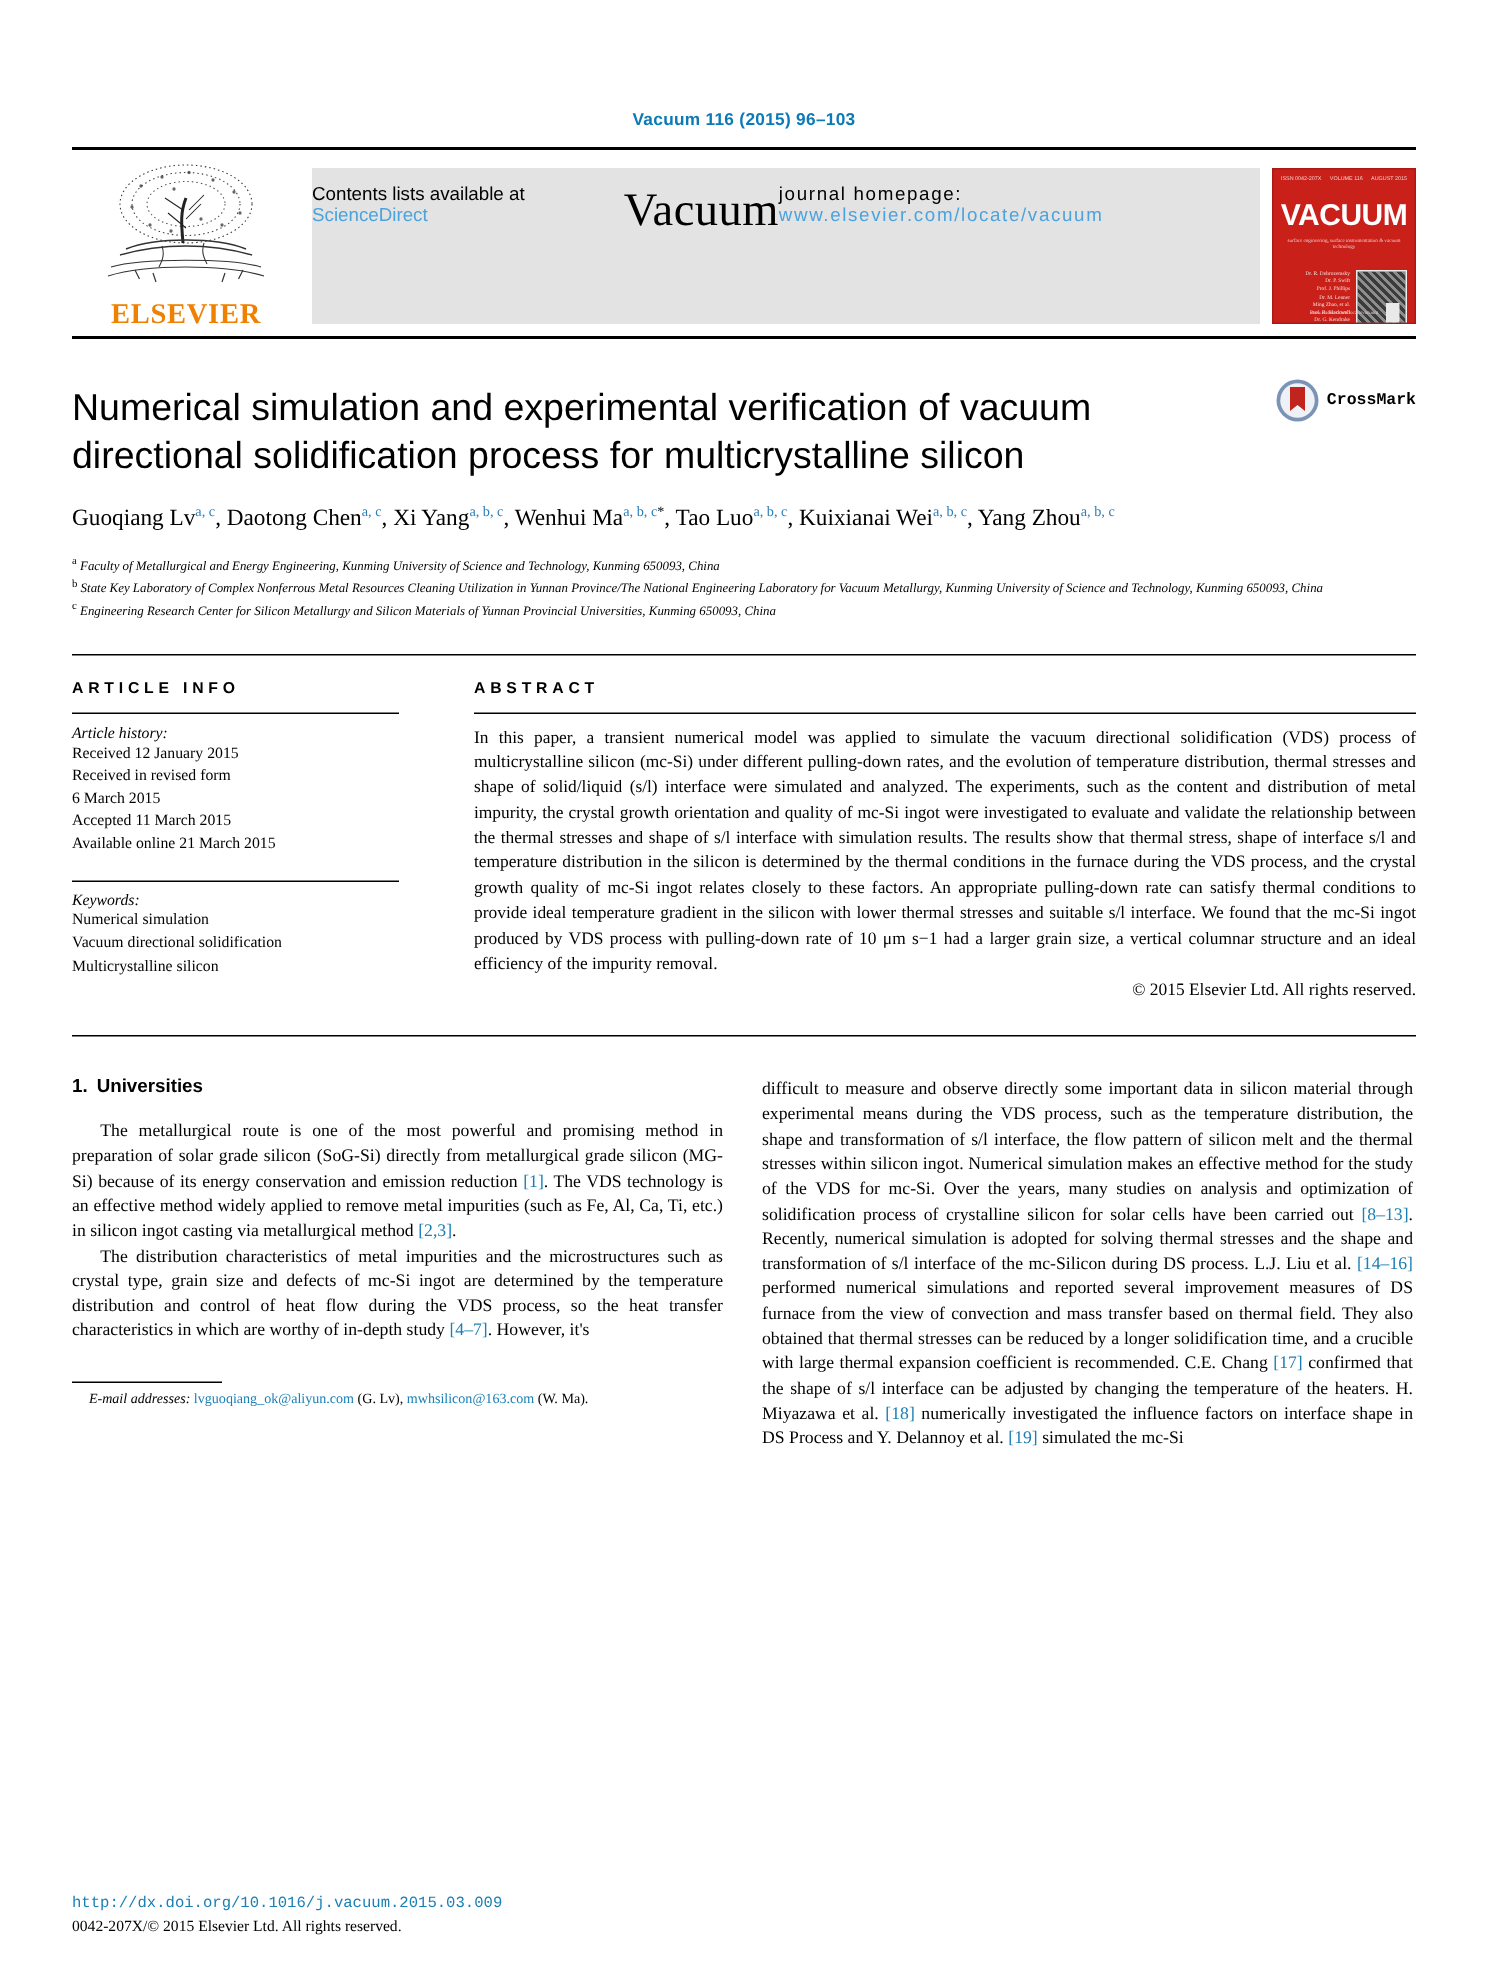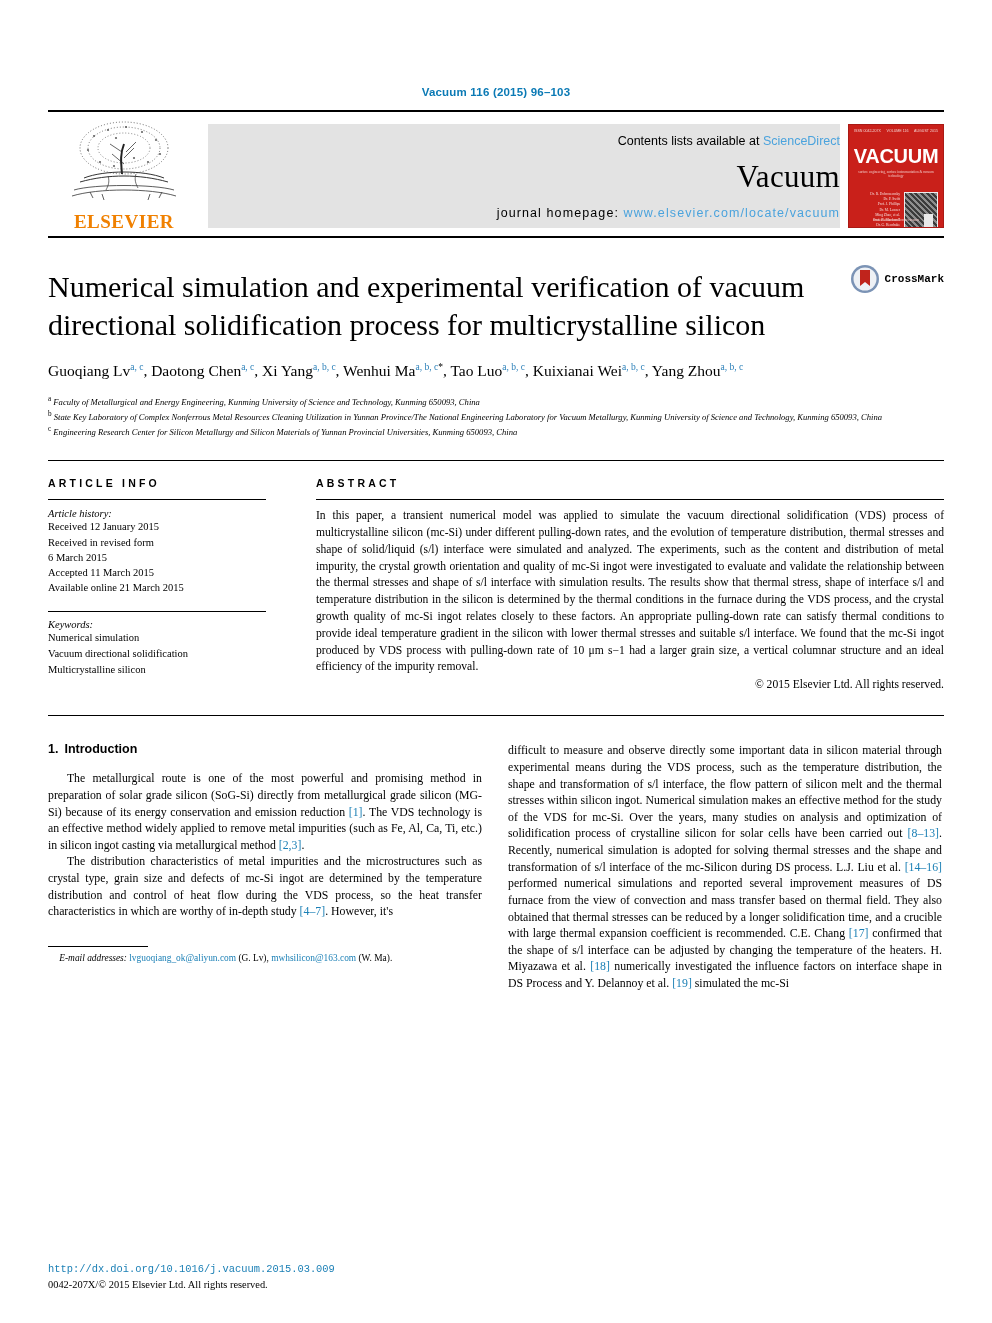--- a/index.html
+++ b/index.html
@@ -5,21 +5,21 @@
   * { box-sizing: border-box; }
   html, body { margin:0; padding:0; }
   body {
     width: 992px; height: 1323px;
     background:#ffffff;
     font-family:"Liberation Serif", serif;
     color:#000;
     position:relative;
     overflow:hidden;
   }
-  .page { position:relative; width:992px; height:1323px; padding:12px 48px; }
+  .page { position:relative; width:992px; height:1323px; padding:0 48px; }
 
   
   .runhead {
     text-align:center;
     color:#0b7ab5;
     font-family:"Liberation Sans", sans-serif;
     font-size:11.5px;
     font-weight:bold;
     letter-spacing:.2px;
     padding-top:74px;
@@ -32,22 +32,22 @@
   .elsevier { width:152px; flex:0 0 152px; position:relative; padding-top:6px; }
   .tree-svg { display:block; margin:0 auto; }
   .elsevier-word {
     text-align:center; color:#f08000; font-family:"Liberation Serif", serif;
     font-weight:bold; font-size:19px; letter-spacing:.5px; line-height:1;
     margin-top:2px;
   }
 
   .banner {
     flex:1; background:#e3e3e3; margin:12px 8px 8px 8px;
-    display:flex; flex-direction:column; justify-content:space-between;
-    align-items:flex-end; padding:10px 0 8px 0;
+    display:flex; flex-direction:row; justify-content:space-between;
+    align-items:flex-start; padding:10px 0 8px 0;
   }
   .contents-line { font-family:"Liberation Sans", sans-serif; font-size:12.5px; }
   .contents-line .sd { color:#4ba3dd; }
   .journal-name { font-family:"Liberation Serif", serif; font-size:31px; letter-spacing:.3px; }
   .homepage { font-family:"Liberation Sans", sans-serif; font-size:12.5px; letter-spacing:1.1px; }
   .homepage .url { color:#4ba3dd; }
 
   
   .cover { width:96px; flex:0 0 96px; margin:12px 0 8px 0; position:relative;
            background:#c9201a; border:1px solid #aa1a15; overflow:hidden; }
@@ -64,22 +64,22 @@
       border:1px solid #eee; position:relative; }
   .cover .cov-img:after { content:""; position:absolute; right:4px; bottom:3px;
       width:9px; height:18px; background:#e9e9e9; }
   .cover .cov-foot { position:absolute; bottom:5px; left:0; right:0; text-align:center;
       font-size:3.4px; color:#f1c9c6; }
   .rule-bot { border-top:2.5px solid #000; }
 
   
   .titleblock { padding-top:30px; position:relative; }
   .paper-title {
-    font-family:Liberation Serif, serif;
-    font-size:30px; line-height:1.28; font-weight:normal; margin:0;
+    font-family:Liberation Sans, sans-serif;
+    font-size:25px; line-height:1.28; font-weight:normal; margin:0;
     max-width:780px;
   }
   .authors { font-size:15.5px; line-height:1.5; margin-top:14px; max-width:790px; }
   .authors sup { color:#2a7fb8; font-size:9.5px; vertical-align:super; }
   .authors .star { color:#000; }
   .affil { font-size:8.6px; font-style:italic; line-height:1.5; margin-top:12px; }
   .affil sup { font-style:normal; }
 
   .crossmark { position:absolute; right:0; top:26px; display:flex; align-items:center; gap:5px; }
   .cm-word { font-family:Liberation Mono, monospace; font-weight:bold; font-size:11px; }
@@ -253,21 +253,21 @@
       <div class="copyright">© 2015 Elsevier Ltd. All rights reserved.</div>
     </div>
   </div>
 
   <div class="rule-end"></div>
 
   <div class="body2col">
 
     <div class="bcol">
       <h2 class="h2">
-        <span class="num">1.</span><span>Introduction</span>
+        <span class="num">1.</span><span>Universities</span>
       </h2>
       <p class="b">
         The metallurgical route is one of the most powerful and promising method in preparation of solar grade silicon (SoG-Si) directly from metallurgical grade silicon (MG-Si) because of its energy conservation and emission reduction <span class="ref">[1]</span>. The VDS technology is an effective method widely applied to remove metal impurities (such as Fe, Al, Ca, Ti, etc.) in silicon ingot casting via metallurgical method <span class="ref">[2,3]</span>.
       </p>
       <p class="b">
         The distribution characteristics of metal impurities and the microstructures such as crystal type, grain size and defects of mc-Si ingot are determined by the temperature distribution and control of heat flow during the VDS process, so the heat transfer characteristics in which are worthy of in-depth study <span class="ref">[4–7]</span>. However, it's
       </p>
 
       <div class="fn-rule"></div>
       <div class="footnote">

